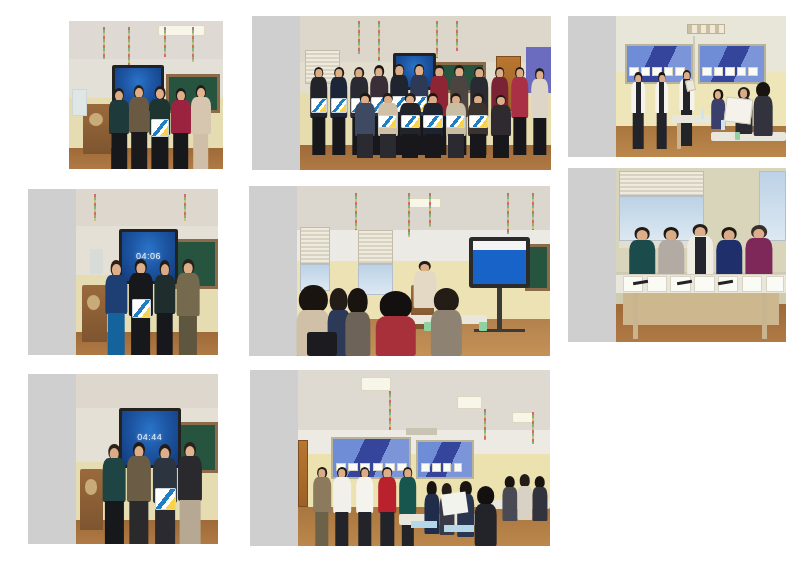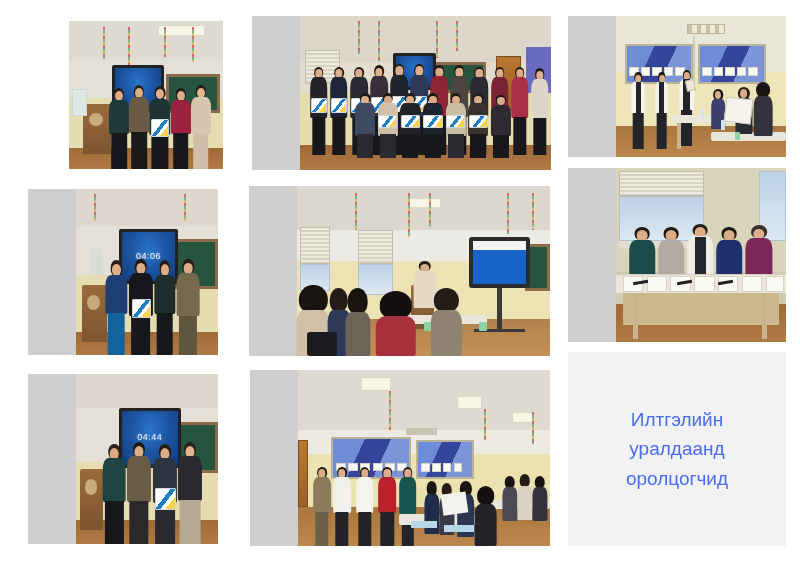--- a/index.html
+++ b/index.html
@@ -699,19 +699,14 @@
         <div class="lay" style="left:10%; top:65%; width:9%; height:1.5%; background:#222; transform:rotate(-10deg);"></div>
         <div class="lay" style="left:36%; top:65%; width:9%; height:1.5%; background:#222; transform:rotate(-10deg);"></div>
         <div class="lay" style="left:60%; top:65%; width:9%; height:1.5%; background:#222; transform:rotate(-10deg);"></div>
         <div class="lay" style="left:4%; top:72%; right:4%; height:18%; background:#cdb78f;"></div>
         <div class="lay table-leg" style="left:10%; top:72%; width:3%; height:26%;"></div>
         <div class="lay table-leg" style="left:86%; top:72%; width:3%; height:26%;"></div>
       </div>
     </div>
   </div>
 
-  <div class="caption-block" style="left:568px; top:352px; width:218px; height:194px;">
-    <div class="caption-text">Илтгэлийн
-уралдаанд
-оролцогчид</div>
-  </div>
 
 </div>
 
 </body></html>

